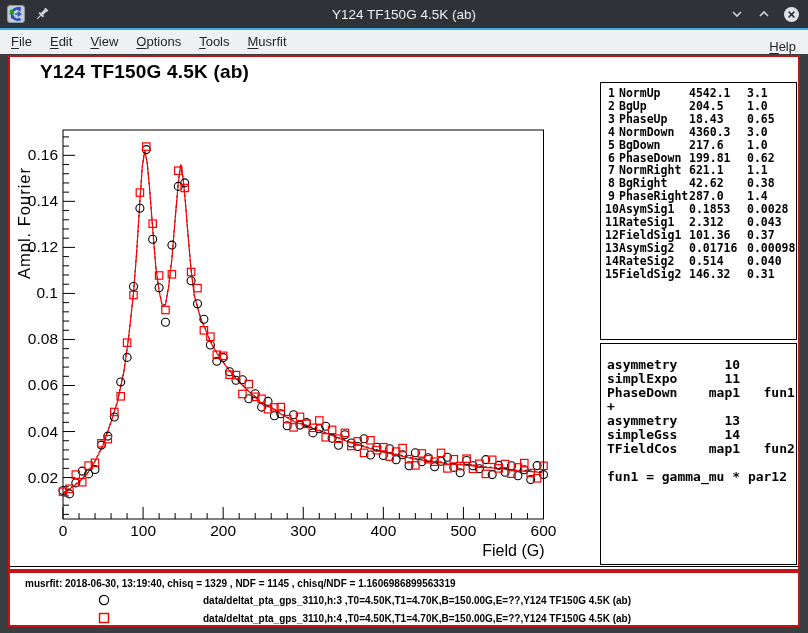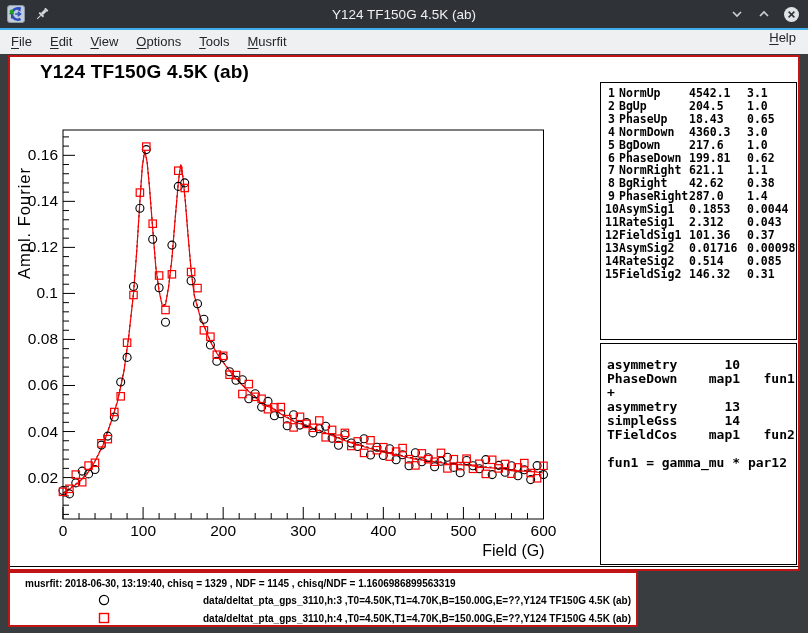--- a/index.html
+++ b/index.html
@@ -18,37 +18,37 @@
     position:absolute;left:0;right:0;text-align:center;
     color:#eff0f1;font-size:13.5px;pointer-events:none;
   }
   .tb-icon{position:absolute;top:5px;width:18px;height:18px;}
   .tb-btns{position:absolute;right:8px;top:0;height:28px;display:flex;align-items:center;gap:9px;}
   .tb-btn{width:18px;height:18px;display:flex;align-items:center;justify-content:center;cursor:default;}
   
   .menubar{
     position:absolute;left:0;top:28px;width:808px;height:26px;
     background:#eff0f1;border-top:2px solid #3daee9;box-sizing:border-box;
-    display:flex;align-items:flex-start;
+    display:flex;align-items:flex-end;
     font-size:13px;color:#232629;
   }
   .menu-item{padding:0 9px;height:24px;line-height:24px;}
   .menu-item:first-child{margin-left:2px;}
   .menu-help{position:absolute;right:6px;padding:0 6px;margin-left:48px;}
   .menu-item u, .menu-help u{text-decoration:underline;text-underline-offset:2px;}
   
   .pad-main{
     position:absolute;left:8px;top:55px;width:792px;height:516px;
     background:#ffffff;border:2px solid #c21414;box-sizing:border-box;
   }
   .pad-main .black-sep{
     position:absolute;left:0;right:0;bottom:2px;height:1px;background:#000;
   }
   .pad-footer{
-    position:absolute;left:8px;top:571px;width:630px;height:56px;
+    position:absolute;left:8px;top:571px;width:792px;height:56px;
     background:#ffffff;border:2px solid #c21414;box-sizing:border-box;
   }
   .plot-title{
     position:absolute;left:30px;top:4px;
     font-size:19px;font-weight:bold;color:#000;letter-spacing:0.2px;
   }
   svg text{font-family:"Liberation Sans",sans-serif;}
   
   .stat-box{
     position:absolute;left:590px;width:197px;background:#fff;
@@ -433,21 +433,21 @@
       <div class="param-row">
         <span class="idx">9</span>
         <span class="pname">PhaseRight</span>
         <span class="pval">287.0</span>
         <span class="perr">1.4</span>
       </div>
       <div class="param-row">
         <span class="idx">10</span>
         <span class="pname">AsymSig1</span>
         <span class="pval">0.1853</span>
-        <span class="perr">0.0044</span>
+        <span class="perr">0.0028</span>
       </div>
       <div class="param-row">
         <span class="idx">11</span>
         <span class="pname">RateSig1</span>
         <span class="pval">2.312</span>
         <span class="perr">0.043</span>
       </div>
       <div class="param-row">
         <span class="idx">12</span>
         <span class="pname">FieldSig1</span>
@@ -457,31 +457,32 @@
       <div class="param-row">
         <span class="idx">13</span>
         <span class="pname">AsymSig2</span>
         <span class="pval">0.01716</span>
         <span class="perr">0.00098</span>
       </div>
       <div class="param-row">
         <span class="idx">14</span>
         <span class="pname">RateSig2</span>
         <span class="pval">0.514</span>
-        <span class="perr">0.085</span>
+        <span class="perr">0.040</span>
       </div>
       <div class="param-row">
         <span class="idx">15</span>
         <span class="pname">FieldSig2</span>
         <span class="pval">146.32</span>
         <span class="perr">0.31</span>
       </div>
     </div>
   <div class="stat-box theory-box">
       <div class="theory-line">asymmetry      10</div>
+      <div class="theory-line">simplExpo      11</div>
       <div class="theory-line">PhaseDown    map1   fun1</div>
       <div class="theory-line">+</div>
       <div class="theory-line">asymmetry      13</div>
       <div class="theory-line">simpleGss      14</div>
       <div class="theory-line">TFieldCos    map1   fun2</div>
       <div class="theory-line">&nbsp;</div>
       <div class="theory-line">fun1 = gamma_mu * par12</div>
     </div>
   <div class="black-sep"></div>
 </div>

